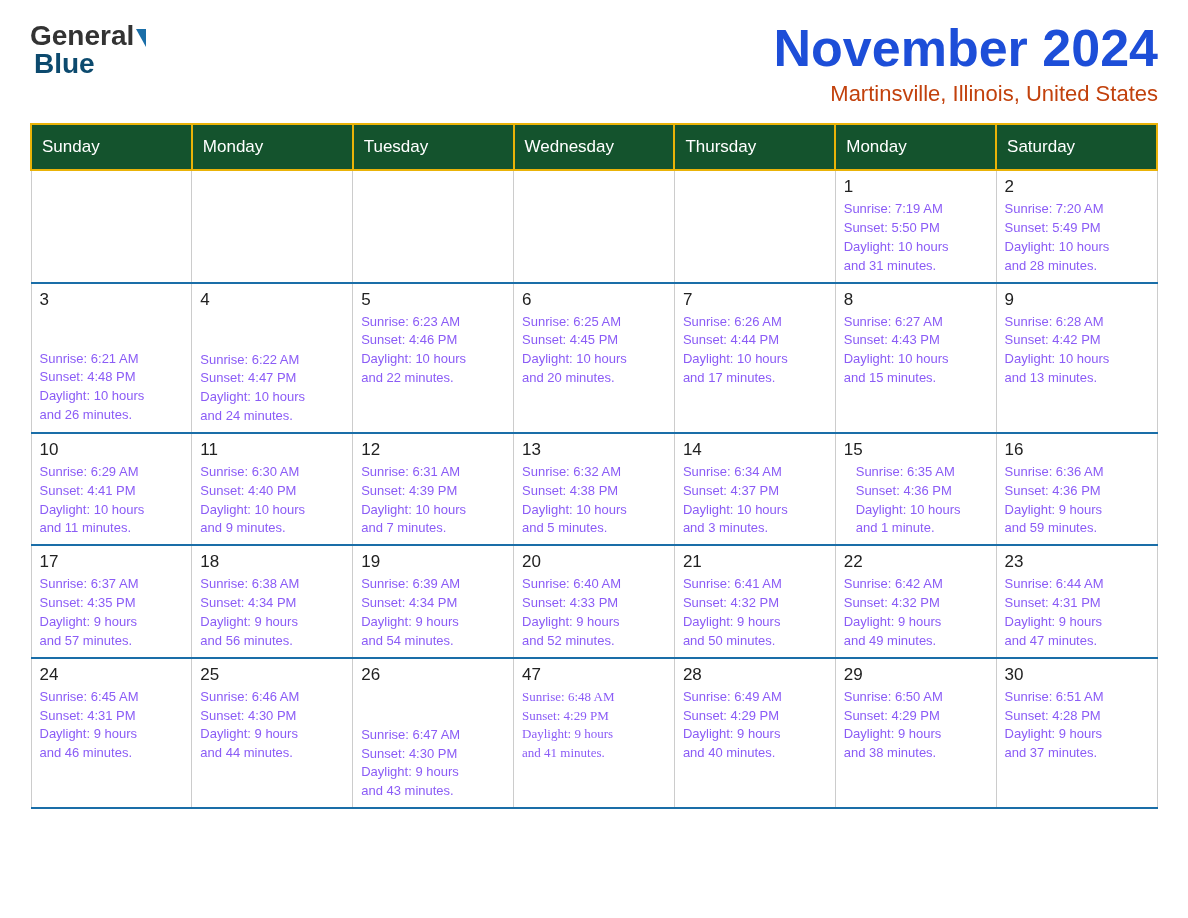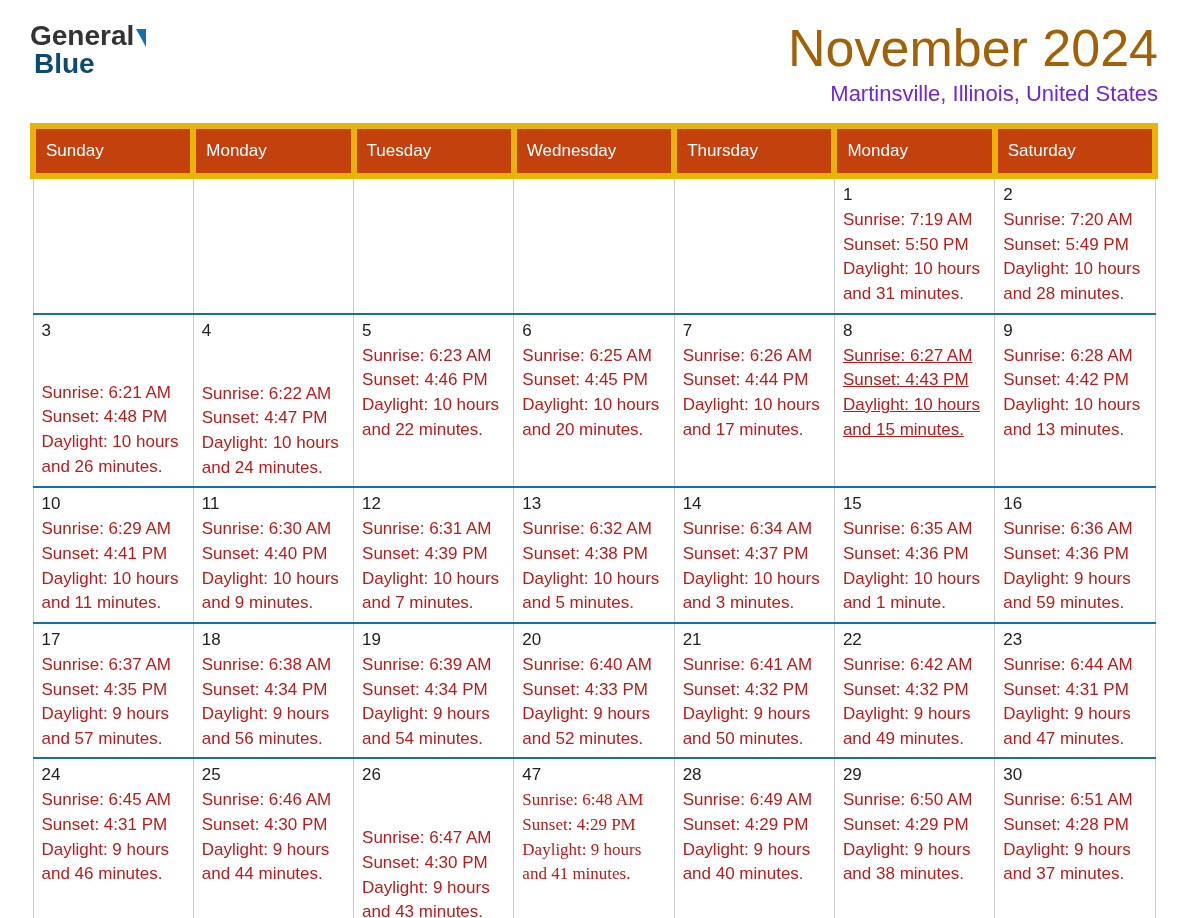--- a/index.html
+++ b/index.html
@@ -44,42 +44,42 @@
       font-weight: bold;
       color: #0c4a6e;
       margin-top: -4px;
       margin-left: 4px;
     }
     .title-area {
       text-align: right;
     }
     .month-title {
       font-size: 52px;
-      font-weight: normal;
-      color: #a16207;
+      font-weight: bold;
+      color: #1d4ed8;
       line-height: 1.1;
     }
     .location {
       font-size: 22px;
-      color: #6d28d9;
+      color: #c2410c;
       margin-top: 4px;
     }
     .calendar {
       width: 100%;
       border-collapse: collapse;
       border: 1px solid #aaa;
     }
     .calendar th {
-      background-color: #c2410c;
+      background-color: #14532d;
       color: #fff;
       font-size: 17px;
       font-weight: normal;
       padding: 12px 10px;
       text-align: left;
-      border: 6px solid #eab308;
+      border: 2px solid #eab308;
     }
     .calendar td {
       vertical-align: top;
       padding: 6px 8px;
       border: 1px solid #ccc;
       width: calc(100% / 7);
       min-height: 110px;
       font-size: 13px;
       color: #333;
       background: #fff;
@@ -87,23 +87,23 @@
     .calendar tr td {
       border-bottom: 2px solid #1a6ea8;
     }
     .day-number {
       font-size: 17px;
       font-weight: normal;
       margin-bottom: 3px;
       color: #222;
     }
     .day-info {
-      font-size: 17px;
+      font-size: 13px;
       line-height: 1.45;
-      color: #b91c1c;
+      color: #8b5cf6;
     }
     .empty-cell {
       background: #f9f9f9;
     }
   </style>
 </head>
 <body>
 
 <div class="header">
   <div class="logo">
@@ -186,21 +186,21 @@
         </td>
         <td>
           <div class="day-number">7</div>
           <div class="day-info" style="white-space: pre-line;">Sunrise: 6:26 AM
 Sunset: 4:44 PM
 Daylight: 10 hours
 and 17 minutes.</div>
         </td>
         <td>
           <div class="day-number">8</div>
-          <div class="day-info" style="white-space: pre-line; text-decoration: underline;">Sunrise: 6:27 AM
+          <div class="day-info" style="white-space: pre-line;">Sunrise: 6:27 AM
 Sunset: 4:43 PM
 Daylight: 10 hours
 and 15 minutes.</div>
         </td>
         <td>
           <div class="day-number">9</div>
           <div class="day-info" style="white-space: pre-line;">Sunrise: 6:28 AM
 Sunset: 4:42 PM
 Daylight: 10 hours
 and 13 minutes.</div>
@@ -237,21 +237,21 @@
         </td>
         <td>
           <div class="day-number">14</div>
           <div class="day-info" style="white-space: pre-line;">Sunrise: 6:34 AM
 Sunset: 4:37 PM
 Daylight: 10 hours
 and 3 minutes.</div>
         </td>
         <td>
           <div class="day-number">15</div>
-          <div class="day-info" style="white-space: pre-line;">Sunrise: 6:35 AM
+          <div class="day-info" style="white-space: pre-line; margin-left: 12px;">Sunrise: 6:35 AM
 Sunset: 4:36 PM
 Daylight: 10 hours
 and 1 minute.</div>
         </td>
         <td>
           <div class="day-number">16</div>
           <div class="day-info" style="white-space: pre-line;">Sunrise: 6:36 AM
 Sunset: 4:36 PM
 Daylight: 9 hours
 and 59 minutes.</div>

